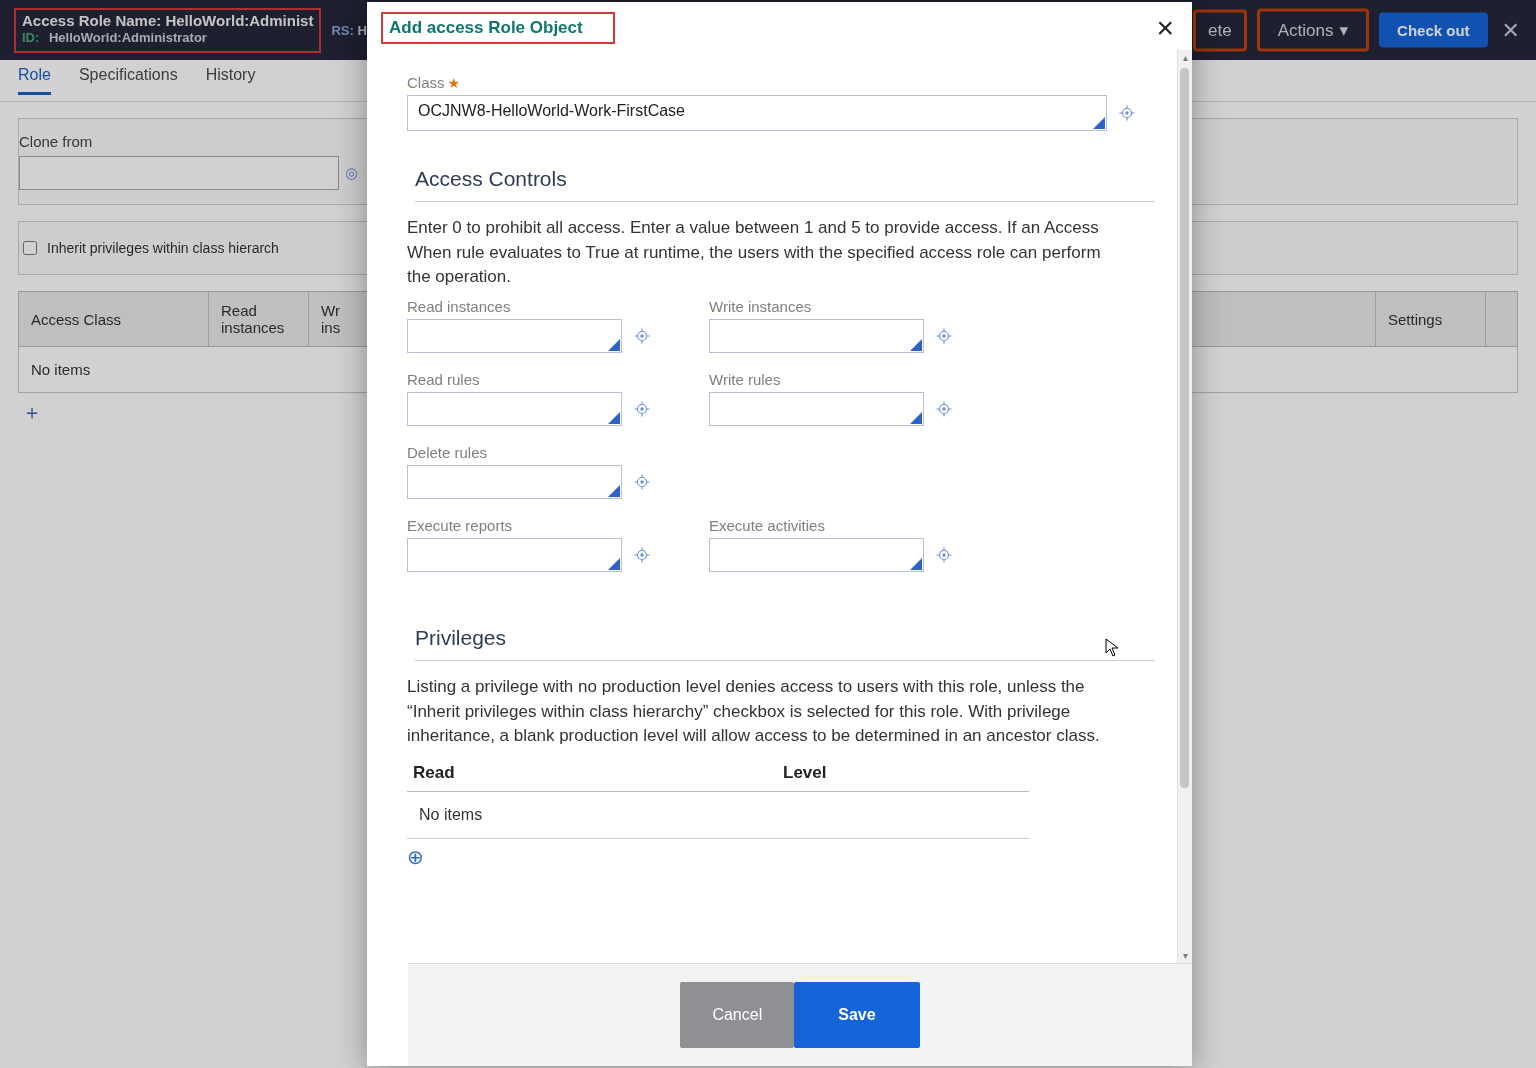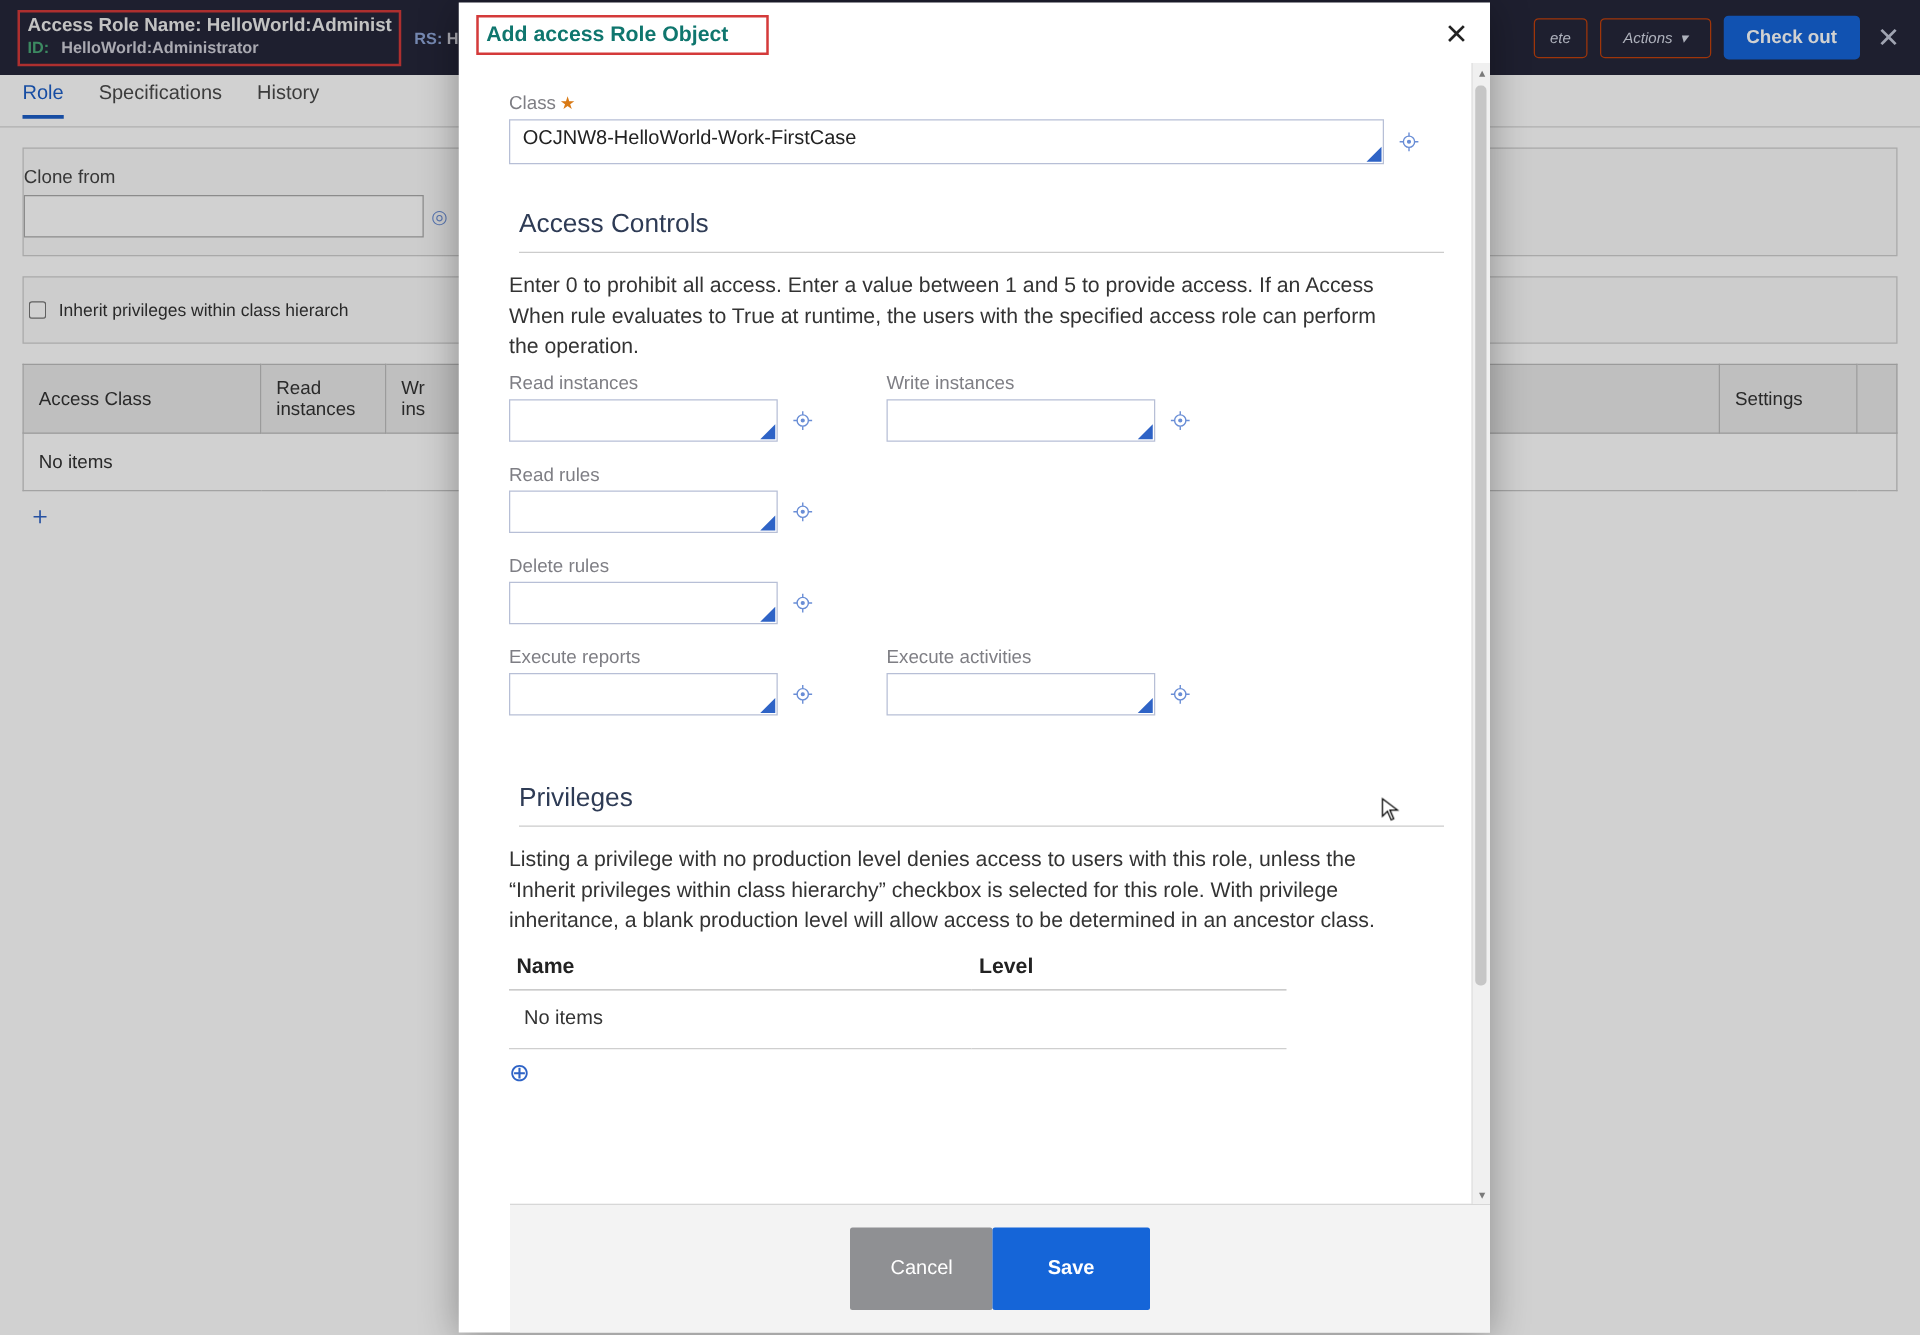--- a/index.html
+++ b/index.html
@@ -35,27 +35,27 @@
   .title-sub { font-size: 13px; }
   .title-sub .idlabel { color: #4aa877; font-weight: 600; margin-right: 6px;}
   .title-sub .idval   { color: #cfcfd8; font-weight: 600; }
 
   .rs-block { margin-left: 10px; font-size: 13px; }
   .rs-block .idlabel { color: #8fa7d8; font-weight:600;}
   .rs-block .idval   { color: #cfcfd8; font-weight:600;}
 
   .topbar-right { position: absolute; right: 12px; top: 50%; transform: translateY(-50%); display:flex; gap:10px; align-items:center;}
   .btn-outline {
-    border: 1px solid #c2410c;
+    border: 3px solid #c2410c;
     color: #d5d9e6;
     background: transparent;
     padding: 8px 18px;
     border-radius: 4px;
-    font-size: 12px;
-    display:flex; align-items:center; gap:6px;font-style:italic;
+    font-size: 17px;
+    display:flex; align-items:center; gap:6px;
   }
   .btn-outline.small { padding:8px 12px;}
   .btn-primary-top {
     background: #1565d8;
     color: #fff;
     border: none;
     padding: 9px 18px;
     border-radius: 4px;
     font-weight: 600;
     font-size: 15px;
@@ -347,20 +347,33 @@
           <span class="targeticon">
               <svg viewBox="0 0 24 24" fill="none" stroke="#6a8ed6" stroke-width="1.5">
                 <circle cx="12" cy="12" r="6"></circle>
                 <circle cx="12" cy="12" r="1.5" fill="#6a8ed6"></circle>
                 <path d="M12 2v4M12 18v4M2 12h4M18 12h4"></path>
               </svg>
             </span>
         </div>
       </div>
 
+      <div class="form-cell">
+        <label class="mlabel">Write rules</label>
+        <div class="row-inp">
+          <div class="pega-input small-input corner" style="position:relative"></div>
+          <span class="targeticon">
+              <svg viewBox="0 0 24 24" fill="none" stroke="#6a8ed6" stroke-width="1.5">
+                <circle cx="12" cy="12" r="6"></circle>
+                <circle cx="12" cy="12" r="1.5" fill="#6a8ed6"></circle>
+                <path d="M12 2v4M12 18v4M2 12h4M18 12h4"></path>
+              </svg>
+            </span>
+        </div>
+      </div>
 
       <div class="form-cell" style="width:560px">
         <label class="mlabel">Delete rules</label>
         <div class="row-inp">
           <div class="pega-input small-input corner" style="position:relative"></div>
           <span class="targeticon">
               <svg viewBox="0 0 24 24" fill="none" stroke="#6a8ed6" stroke-width="1.5">
                 <circle cx="12" cy="12" r="6"></circle>
                 <circle cx="12" cy="12" r="1.5" fill="#6a8ed6"></circle>
                 <path d="M12 2v4M12 18v4M2 12h4M18 12h4"></path>
@@ -397,21 +410,21 @@
         </div>
       </div>
     </div>
 
     <div class="section-title">Privileges</div>
     <div class="helptext">Listing a privilege with no production level denies access to users with this role, unless the “Inherit privileges within class hierarchy” checkbox is selected for this role. With privilege inheritance, a blank production level will allow access to be determined in an ancestor class.</div>
 
     <table class="priv">
       <thead>
           <tr>
-        <th style="width:370px">Name</th>
+        <th style="width:370px">Read</th>
         <th>Level</th>
       </tr>
         </thead>
       <tbody>
         <tr>
           <td colspan="2">No items</td>
         </tr>
       </tbody>
     </table>
     <div style="color:#2e63c6;font-size:20px;margin-top:6px">⊕</div>

